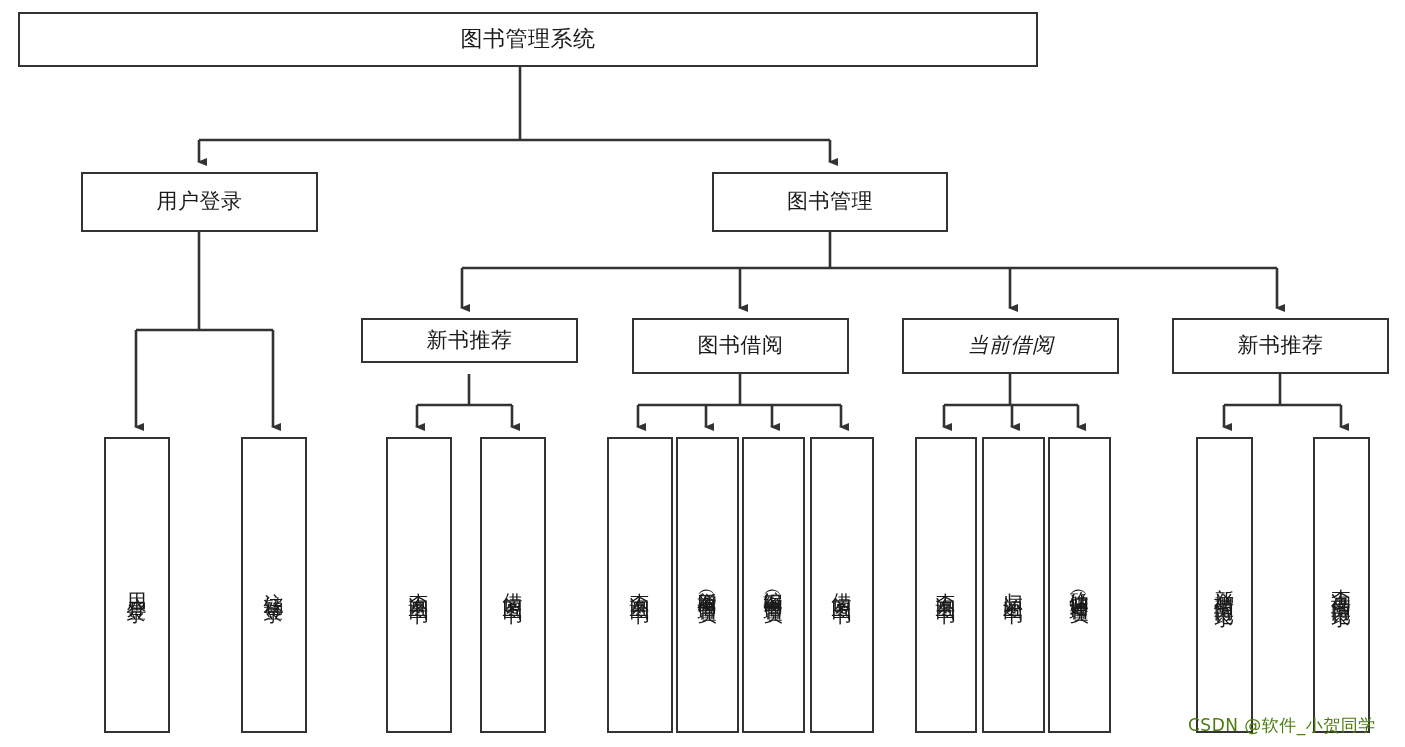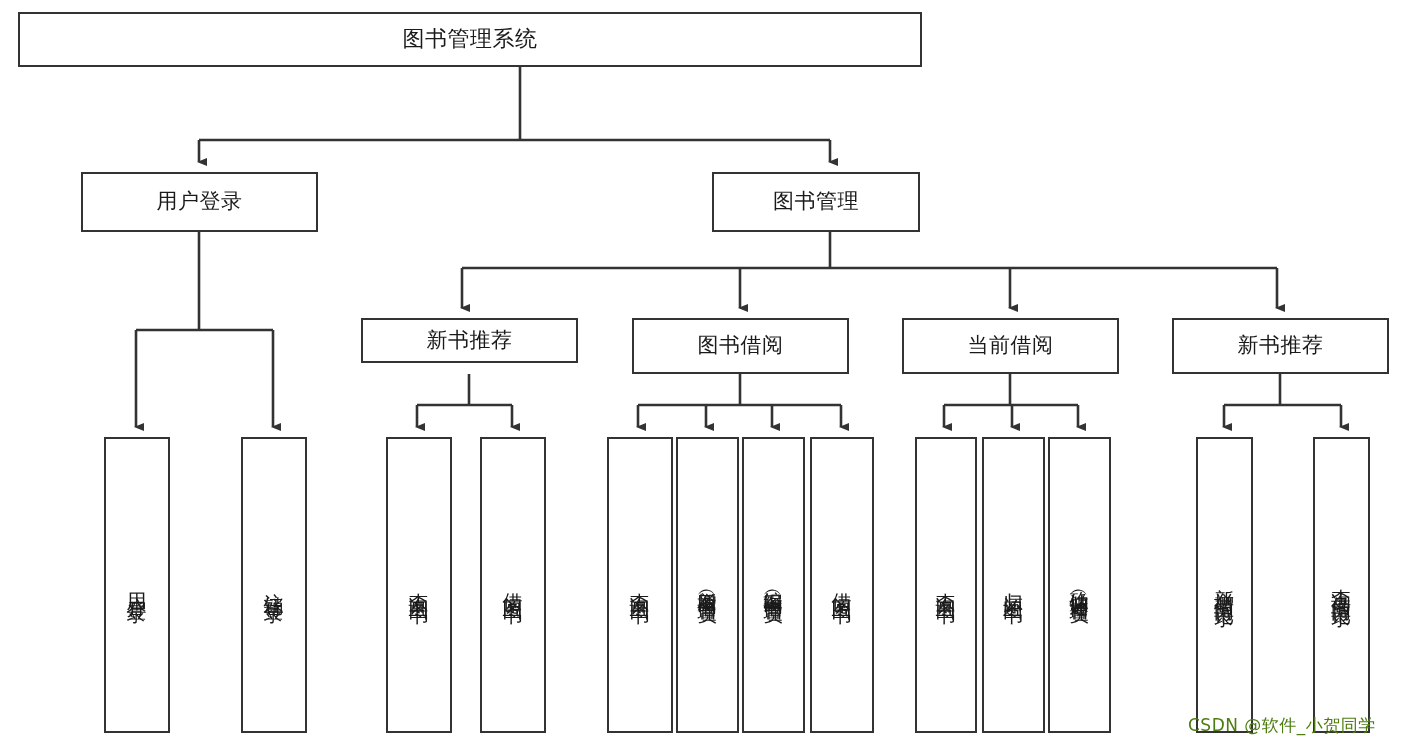--- a/index.html
+++ b/index.html
@@ -101,36 +101,36 @@
         <line x1="1012" y1="405" x2="1012" y2="427" marker-end="url(#arrowhead)"></line>
         <line x1="1078" y1="405" x2="1078" y2="427" marker-end="url(#arrowhead)"></line>
         <line x1="1280" y1="374" x2="1280" y2="405"></line>
         <line x1="1224" y1="405" x2="1341" y2="405"></line>
         <line x1="1224" y1="405" x2="1224" y2="427" marker-end="url(#arrowhead)"></line>
         <line x1="1341" y1="405" x2="1341" y2="427" marker-end="url(#arrowhead)"></line>
       </g>
   </svg>
 
   <div id="nodes-layer">
-      <div class="node-box" style="left: 18px; top: 12px; width: 904px; height: 55px; align-items: center;">
+      <div class="node-box" style="left: 18px; top: 12px; width: 1020px; height: 55px; align-items: center;">
         <span class="node-label-h" style="font-size: 22px;">图书管理系统</span>
       </div>
       <div class="node-box" style="left: 81px; top: 172px; width: 237px; height: 60px;">
         <span class="node-label-h">用户登录</span>
       </div>
-      <div class="node-box" style="left: 712px; top: 172px; width: 208px; height: 60px; align-items: center;">
+      <div class="node-box" style="left: 712px; top: 172px; width: 236px; height: 60px; align-items: center;">
         <span class="node-label-h">图书管理</span>
       </div>
       <div class="node-box" style="left: 361px; top: 318px; width: 217px; height: 45px;">
         <span class="node-label-h">新书推荐</span>
       </div>
       <div class="node-box" style="left: 632px; top: 318px; width: 217px; height: 56px;">
         <span class="node-label-h">图书借阅</span>
       </div>
-      <div class="node-box" style="left: 902px; top: 318px; width: 217px; height: 56px;">
+      <div class="node-box" style="left: 902px; top: 318px; width: 217px; height: 56px; font-style: italic;">
         <span class="node-label-h">当前借阅</span>
       </div>
       <div class="node-box" style="left: 1172px; top: 318px; width: 217px; height: 56px;">
         <span class="node-label-h">新书推荐</span>
       </div>
       <div class="node-box" style="left: 104px; top: 437px; width: 66px; height: 296px;">
         <span class="node-label-v">用户登录</span>
       </div>
       <div class="node-box" style="left: 241px; top: 437px; width: 66px; height: 296px;">
         <span class="node-label-v">注销登录</span>

